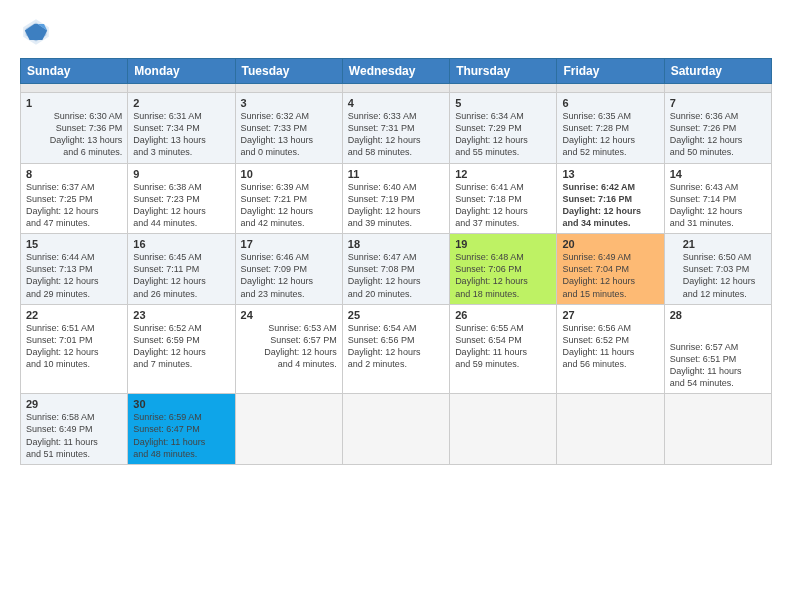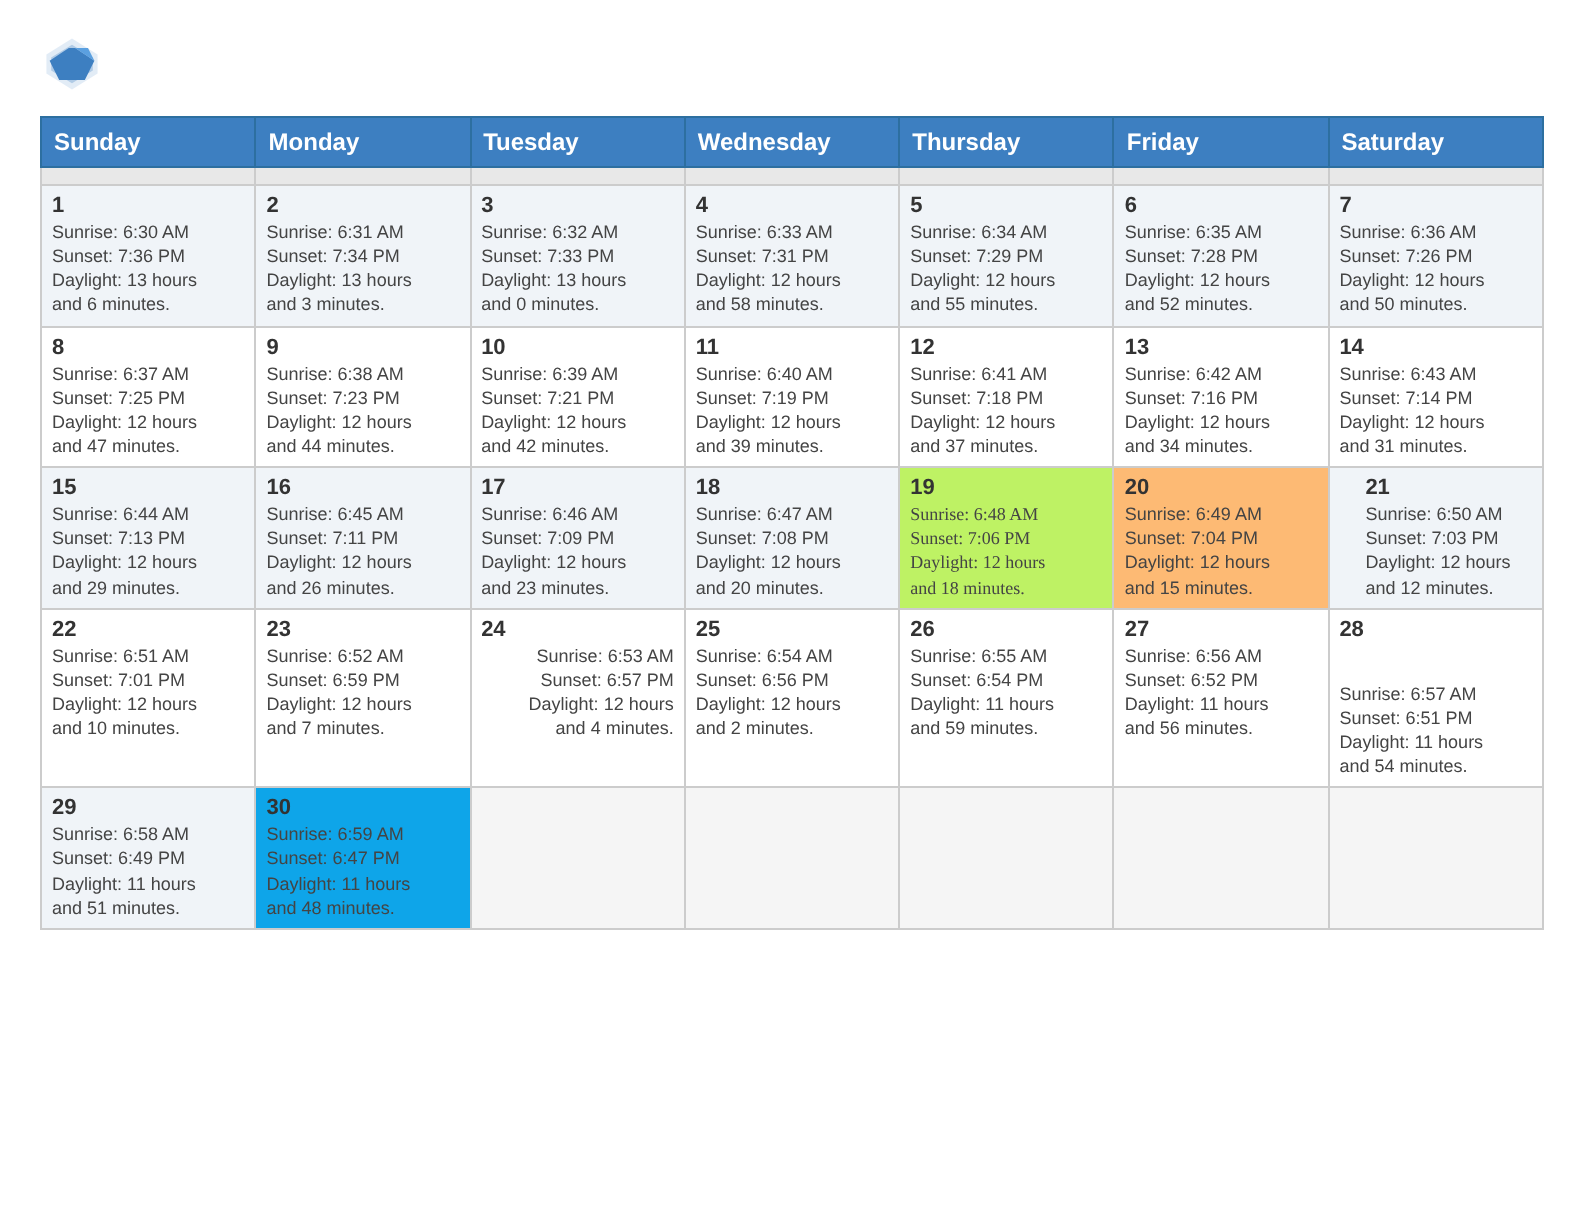--- a/index.html
+++ b/index.html
@@ -133,21 +133,21 @@
           <td class="empty"></td>
           <td class="empty"></td>
           <td class="empty"></td>
           <td class="empty"></td>
           <td class="empty"></td>
           <td class="empty"></td>
         </tr>
         <tr>
           <td style="background: rgb(240, 244, 248);">
             <span class="day-num">1</span>
-            <div class="day-info" style="white-space: pre-line;">Sunrise: 6:30 AM
+            <div class="day-info" style="white-space: pre-line; text-align: right;">Sunrise: 6:30 AM
 Sunset: 7:36 PM
 Daylight: 13 hours
 and 6 minutes.</div>
           </td>
           <td style="background: rgb(240, 244, 248);">
             <span class="day-num">2</span>
             <div class="day-info" style="white-space: pre-line;">Sunrise: 6:31 AM
 Sunset: 7:34 PM
 Daylight: 13 hours
 and 3 minutes.</div>
@@ -219,21 +219,21 @@
           </td>
           <td>
             <span class="day-num">12</span>
             <div class="day-info" style="white-space: pre-line;">Sunrise: 6:41 AM
 Sunset: 7:18 PM
 Daylight: 12 hours
 and 37 minutes.</div>
           </td>
           <td>
             <span class="day-num">13</span>
-            <div class="day-info" style="white-space: pre-line;">Sunrise: 6:42 AM
+            <div class="day-info" style="white-space: pre-line; font-weight: bold;">Sunrise: 6:42 AM
 Sunset: 7:16 PM
 Daylight: 12 hours
 and 34 minutes.</div>
           </td>
           <td>
             <span class="day-num">14</span>
             <div class="day-info" style="white-space: pre-line;">Sunrise: 6:43 AM
 Sunset: 7:14 PM
 Daylight: 12 hours
 and 31 minutes.</div>
@@ -263,21 +263,21 @@
           </td>
           <td style="background: rgb(240, 244, 248);">
             <span class="day-num">18</span>
             <div class="day-info" style="white-space: pre-line;">Sunrise: 6:47 AM
 Sunset: 7:08 PM
 Daylight: 12 hours
 and 20 minutes.</div>
           </td>
           <td style="background: #bef264;">
             <span class="day-num">19</span>
-            <div class="day-info" style="white-space: pre-line; font-family: Liberation Serif, serif;">Sunrise: 6:48 AM
+            <div class="day-info" style="white-space: pre-line;">Sunrise: 6:48 AM
 Sunset: 7:06 PM
 Daylight: 12 hours
 and 18 minutes.</div>
           </td>
           <td style="background: #fdba74;">
             <span class="day-num">20</span>
             <div class="day-info" style="white-space: pre-line;">Sunrise: 6:49 AM
 Sunset: 7:04 PM
 Daylight: 12 hours
 and 15 minutes.</div>

